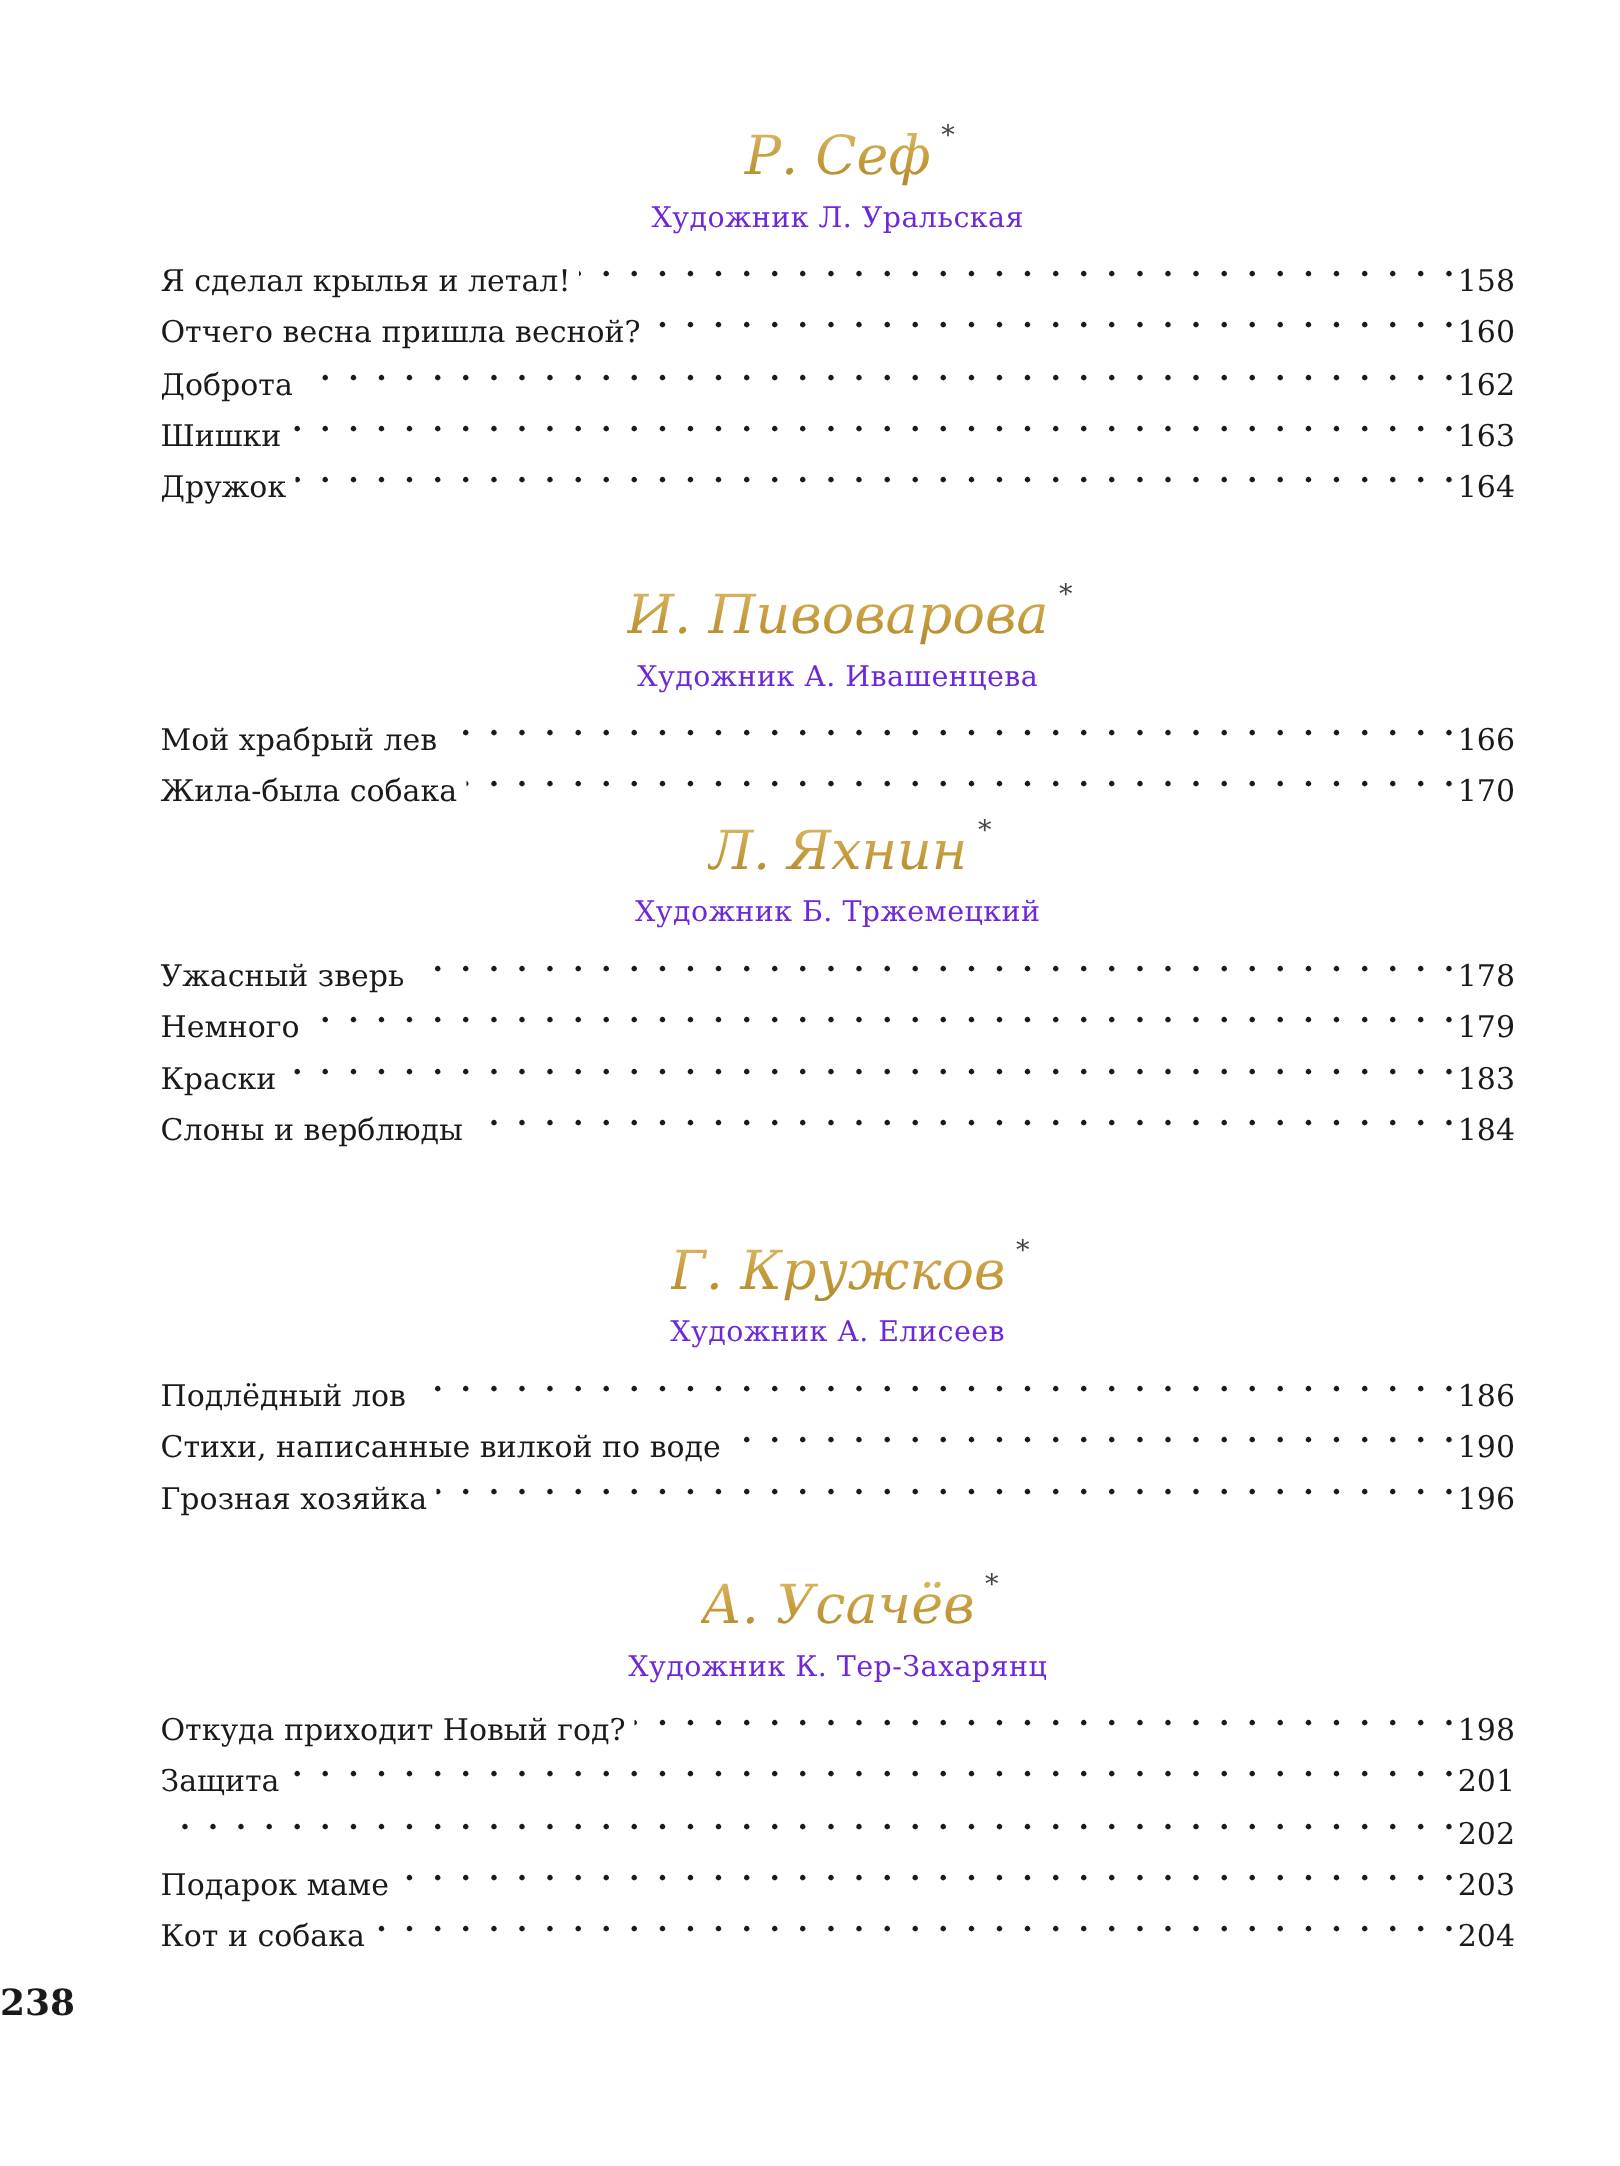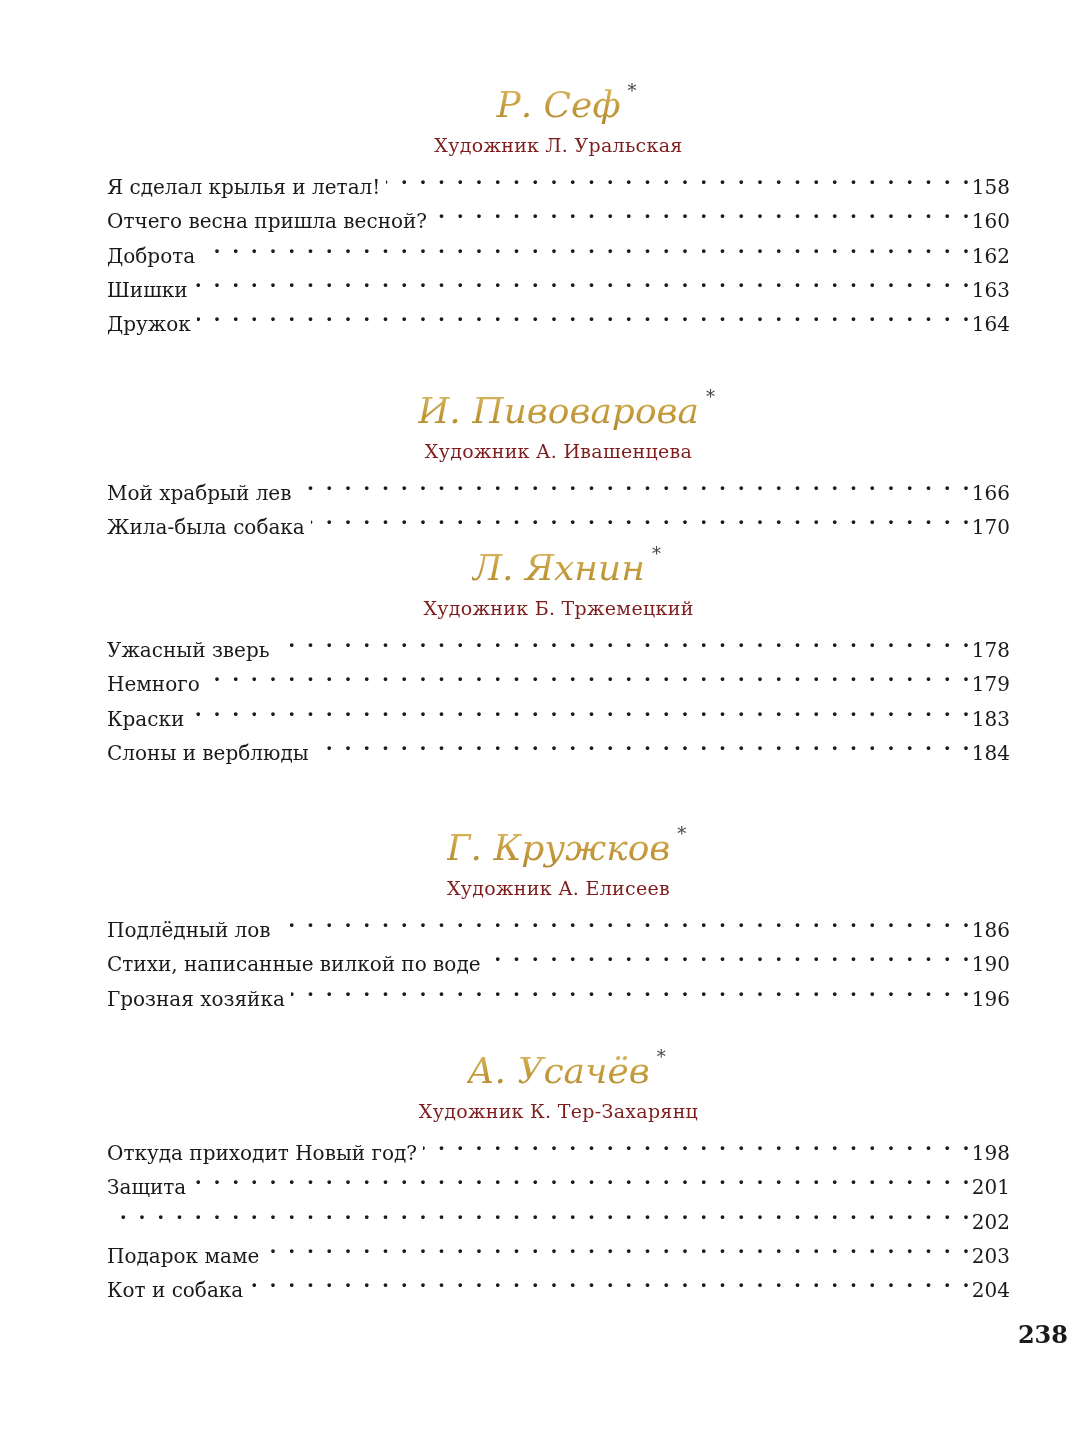--- a/index.html
+++ b/index.html
@@ -2,27 +2,27 @@
 <html><head>
   <meta charset="utf-8">
   <style>
     html, body { margin: 0; padding: 0; background: #ffffff; }
     body { width: 1080px; height: 1444px; position: relative; overflow: hidden; font-family: "DejaVu Serif", "Liberation Serif", serif; color: #1a1a1a; }
     .page { position: absolute; left: 0; top: 0; width: 1080px; height: 1444px; border-radius: 18px; }
     .section { position: absolute; left: 107px; width: 903px; }
     .author-row { text-align: center; height: 50px; line-height: 50px; position: relative; }
     .author { font-family: "DejaVu Serif", "Liberation Serif", serif; font-style: italic; font-size: 36px; color: #c9a545; letter-spacing: 0px; display: inline-block; position: relative; background: linear-gradient(180deg, #e0c070 0%, #c49a3a 55%, #a8832a 100%); -webkit-background-clip: text; background-clip: text; -webkit-text-fill-color: transparent; }
     .asterisk { position: absolute; top: -14px; right: -16px; font-size: 18px; color: #333; font-style: normal; -webkit-text-fill-color: #444; }
-    .artist { text-align: center; font-size: 19px; height: 30px; line-height: 30px; color: #7f1d1d; letter-spacing: 0.3px; }
+    .artist { text-align: center; font-size: 19px; height: 30px; line-height: 30px; color: #6d28d9; letter-spacing: 0.3px; }
     .entry { display: flex; align-items: baseline; height: 34.3px; line-height: 34.3px; font-size: 20px; }
     .entry .title { white-space: nowrap; padding-right: 6px; }
     .entry .dots { flex: 1; overflow: hidden; white-space: nowrap; position: relative; height: 34px; }
     .entry .dots::before { content: ". . . . . . . . . . . . . . . . . . . . . . . . . . . . . . . . . . . . . . . . . . . . . . . . . . . . . . . . . . . . . . . . . . . . . . . . . ."; position: absolute; right: 0; white-space: nowrap; letter-spacing: 2.4px; font-weight: bold; }
     .entry .page-num { white-space: nowrap; }
-    .folio { position: absolute; left: 0; width: 1068px; top: 1320px; text-align: right; font-weight: bold; font-size: 24px; }
+    .folio { position: absolute; left: 0; width: 1068px; top: 1320px; text-align: left; font-weight: bold; font-size: 24px; }
   </style>
 </head>
 <body>
 
 <div class="page">
 
   <div class="section" style="top:80px;">
     <div class="author-row">
       <span class="author"><span>Р. Сеф</span><span class="asterisk">*</span></span>
     </div>

